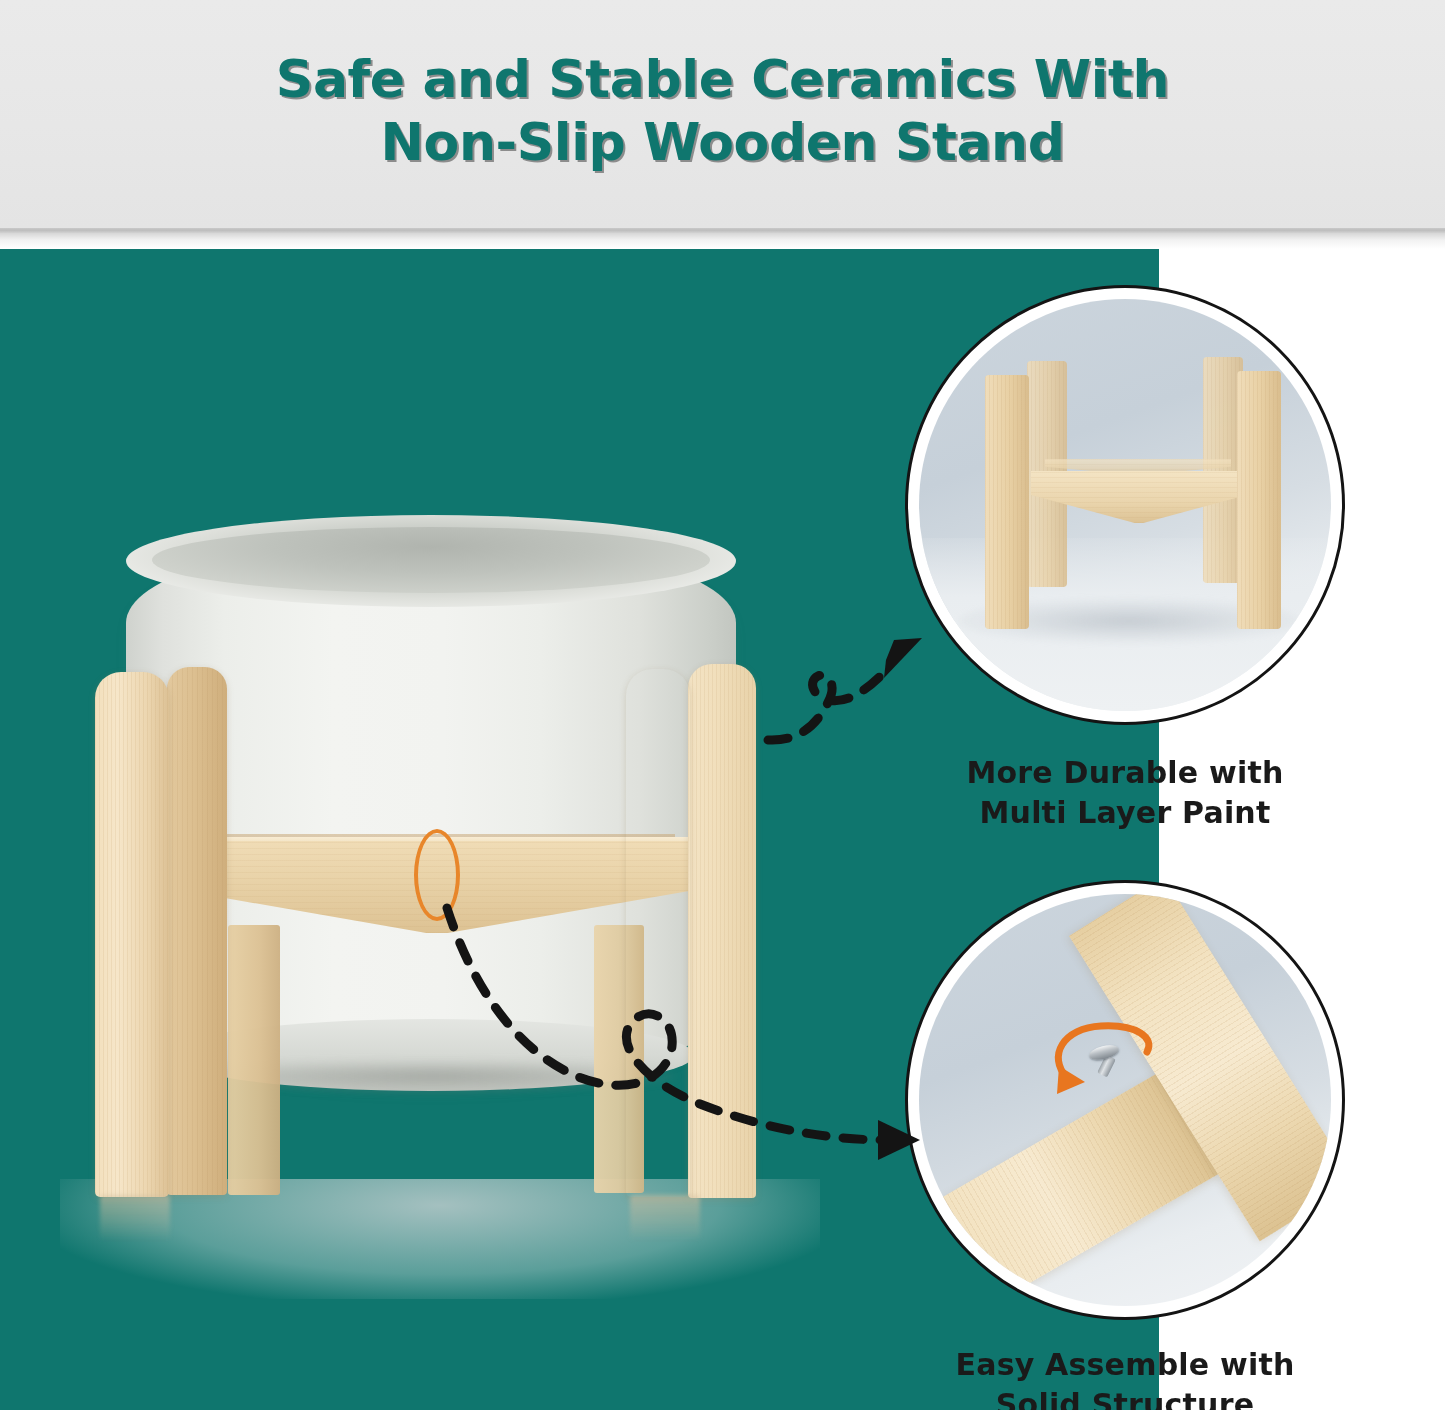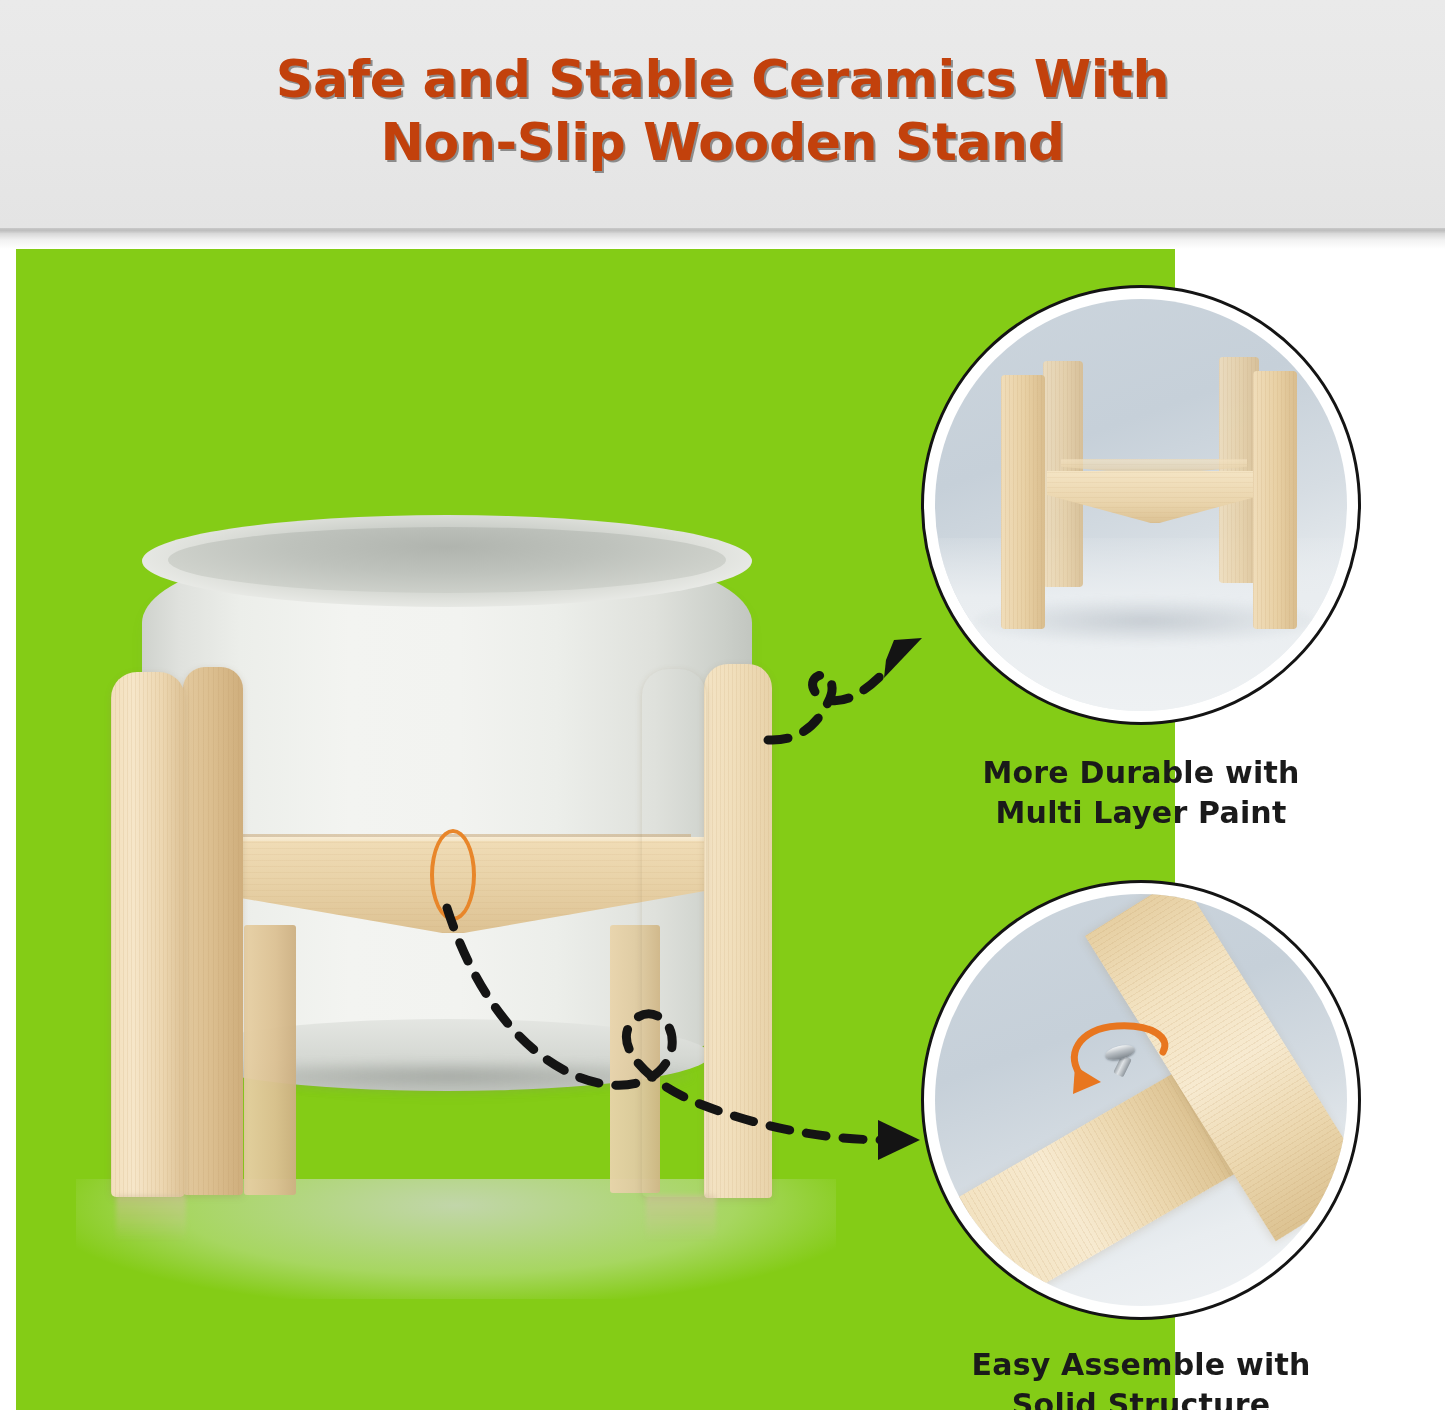--- a/index.html
+++ b/index.html
@@ -48,33 +48,33 @@
     position: absolute;
     left: 0;
     top: 48px;
     width: 1445px;
     text-align: center;
     font-family: "DejaVu Sans", sans-serif;
     font-weight: bold;
     font-size: 52px;
     line-height: 63px;
     letter-spacing: -0.4px;
-    color: #c2410c;
+    color: #0f766e;
     text-shadow: 2px 2px 0 rgba(30,30,30,0.45);
     white-space: pre-line;
   }
 
   
   .stage {
     position: absolute;
-    left: 16px;
+    left: 0;
     top: 249px;
     width: 1159px;
     height: 1161px;
-    background: #84cc16;
+    background: #0f766e;
   }
 
   
   .hero { position: absolute; left: 0; top: 0; width: 860px; height: 1000px; }
 
   .bowl-body {
     position: absolute;
     left: 126px; top: 288px;
     width: 610px; height: 548px;
     background:

